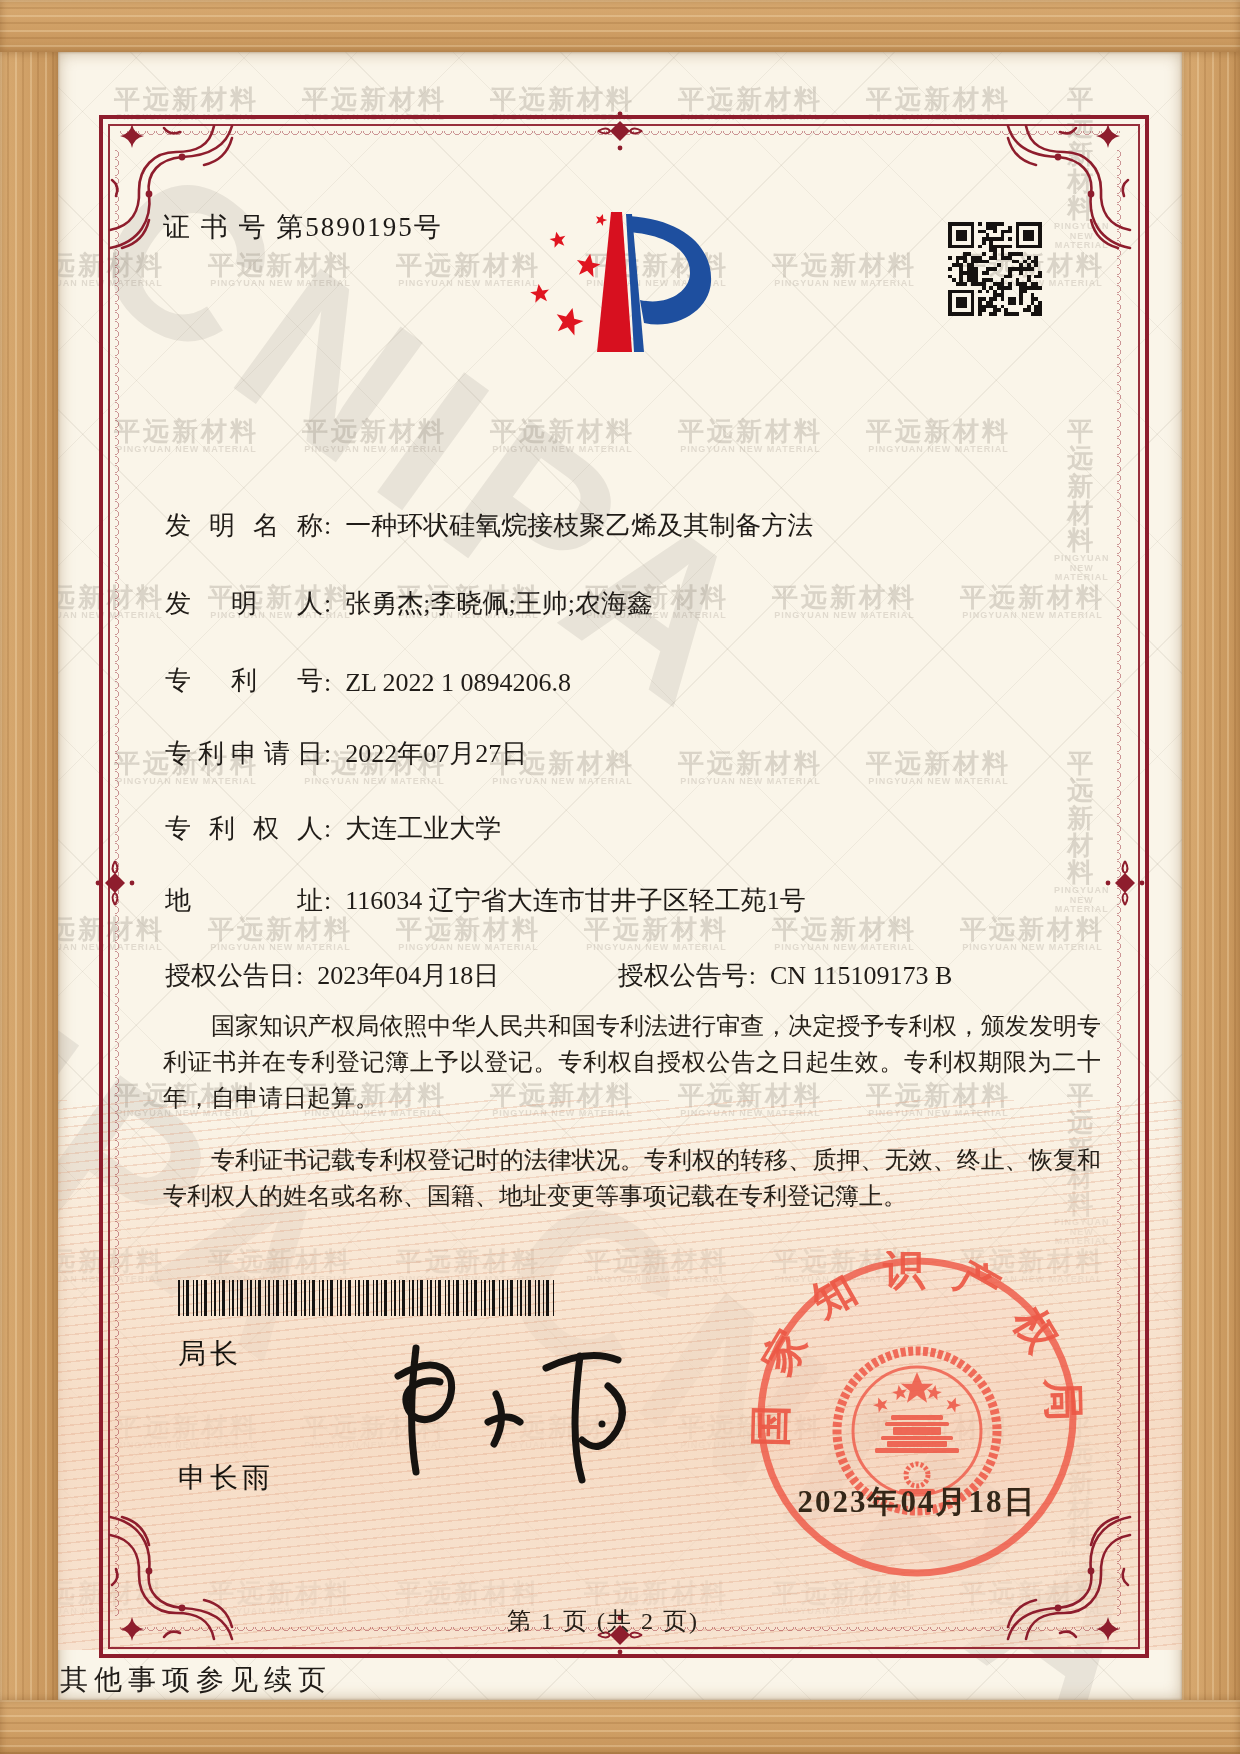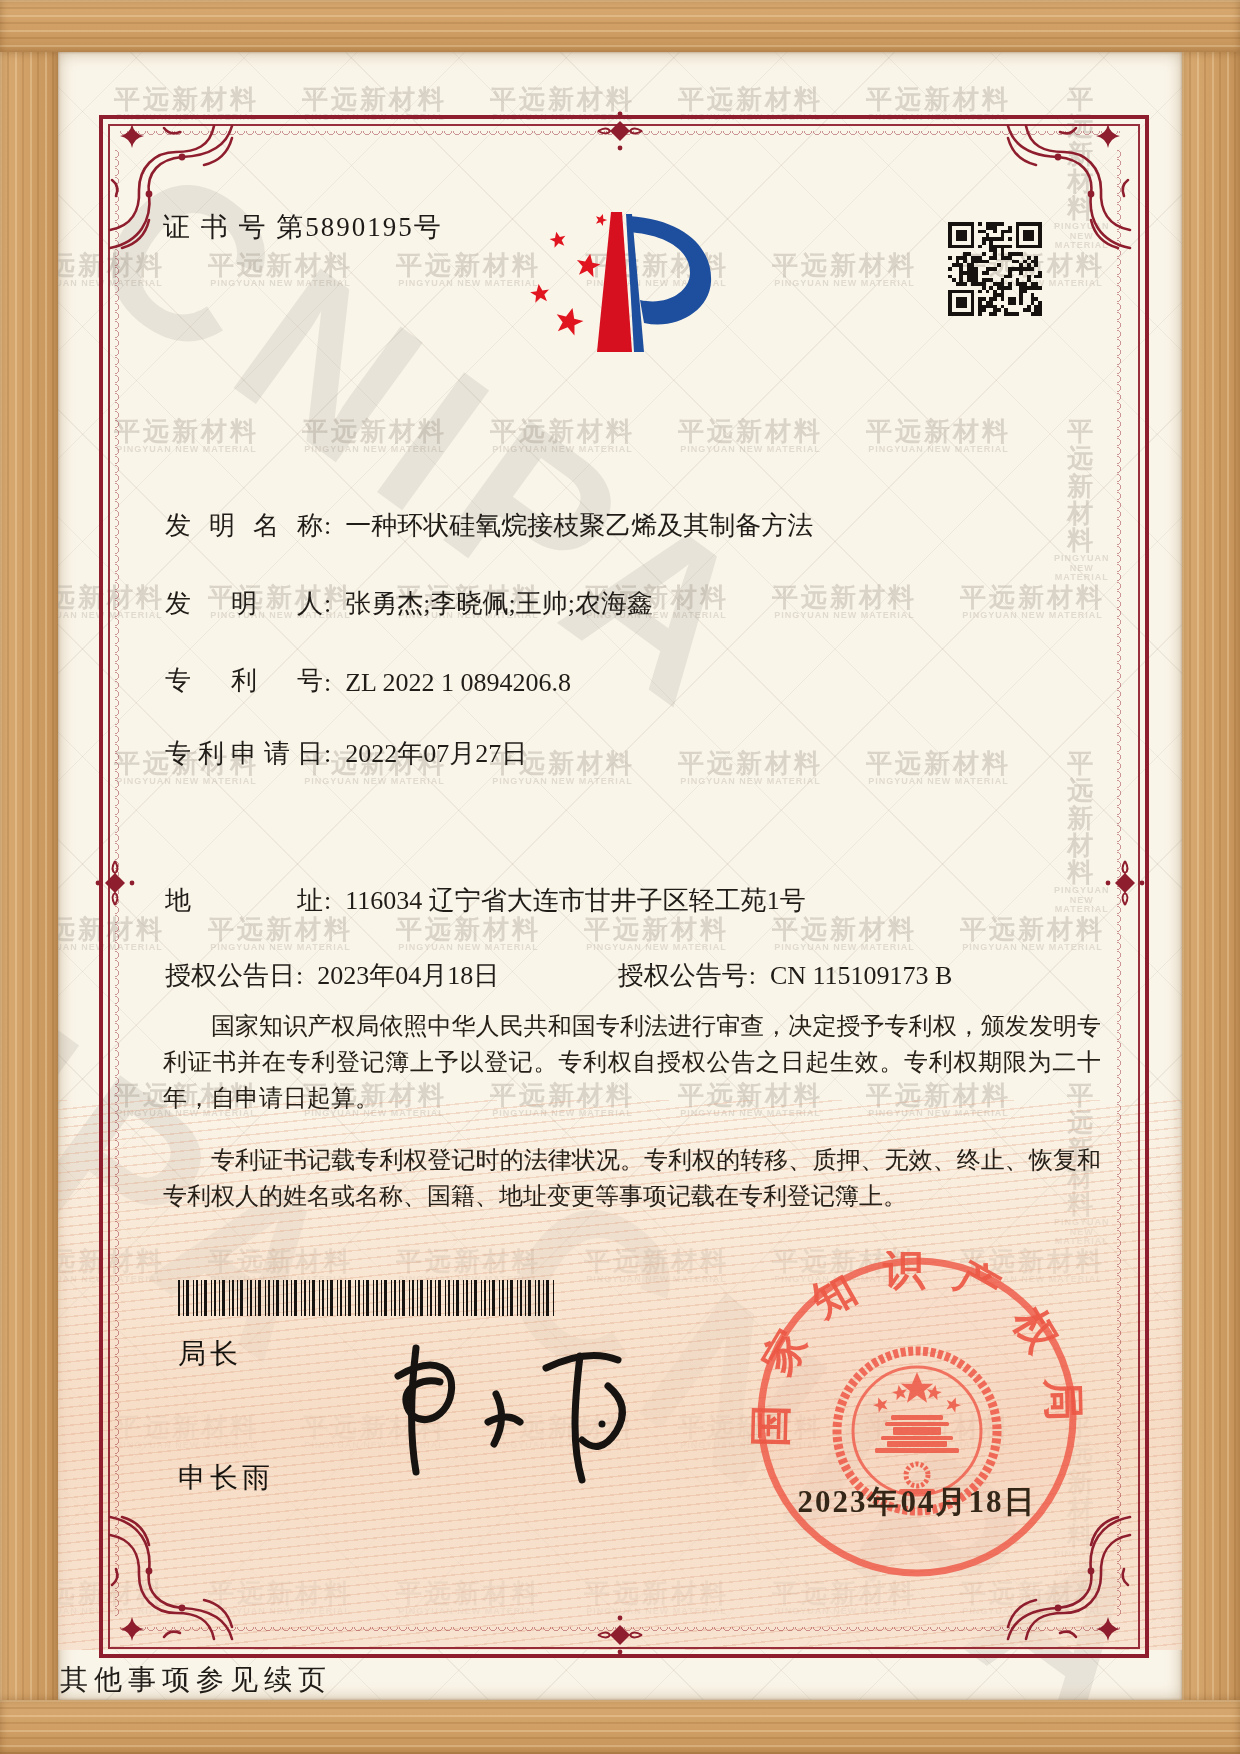--- a/index.html
+++ b/index.html
@@ -641,20 +641,23 @@
   </div>
   <div class="abs frow" style="top:586px;">
     <span class="f-label">发明人</span><span class="f-colon">:</span><span>张勇杰;李晓佩;王帅;农海鑫</span>
   </div>
   <div class="abs frow" style="top:663px;">
     <span class="f-label">专利号</span><span class="f-colon">:</span><span>ZL 2022 1 0894206.8</span>
   </div>
   <div class="abs frow" style="top:736px;">
     <span class="f-label">专利申请日</span><span class="f-colon">:</span><span>2022年07月27日</span>
   </div>
+  <div class="abs frow" style="top:811px;">
+    <span class="f-label">专利权人</span><span class="f-colon">:</span><span>大连工业大学</span>
+  </div>
   <div class="abs frow" style="top:883px;">
     <span class="f-label">地址</span><span class="f-colon">:</span><span>116034 辽宁省大连市甘井子区轻工苑1号</span>
   </div>
 
   <div class="abs frow" style="top:958px;">
     <span>授权公告日</span><span class="f-colon">:</span><span>2023年04月18日</span>
     <span class="grant2">
       <span>授权公告号</span><span class="f-colon">:</span><span>CN 115109173 B</span>
     </span>
   </div>
@@ -698,19 +701,20 @@
       <rect x="-24" y="-4" width="48" height="8" rx="1"></rect>
       <rect x="-36" y="5" width="72" height="4" rx="1.5"></rect>
       <rect x="-30" y="10" width="60" height="6" rx="1"></rect>
       <rect x="-42" y="17" width="84" height="5" rx="1.5"></rect>
       <circle cy="44" r="11" fill="none" stroke="rgba(238,88,70,0.92)" stroke-width="5" stroke-dasharray="3 2"></circle>
       <rect x="-18" y="58" width="36" height="5" rx="2"></rect>
     </g>
   </svg>
   <div class="abs seal-date">2023年04月18日</div>
 
+  <div class="abs page-footer">第 1 页 (共 2 页)</div>
   <div class="abs cont-note">其他事项参见续页</div>
 
   <div class="wood h wood-top"></div>
   <div class="wood h wood-bottom"></div>
   <div class="wood v wood-left"></div>
   <div class="wood v wood-right"></div>
 </div>
 
 </body></html>

